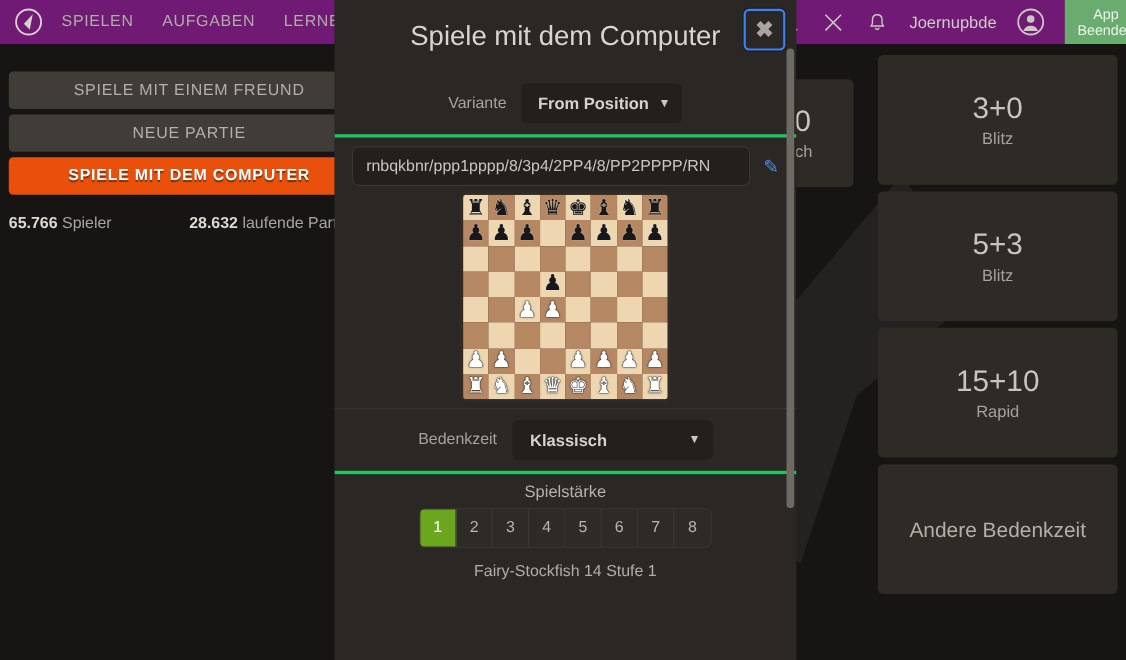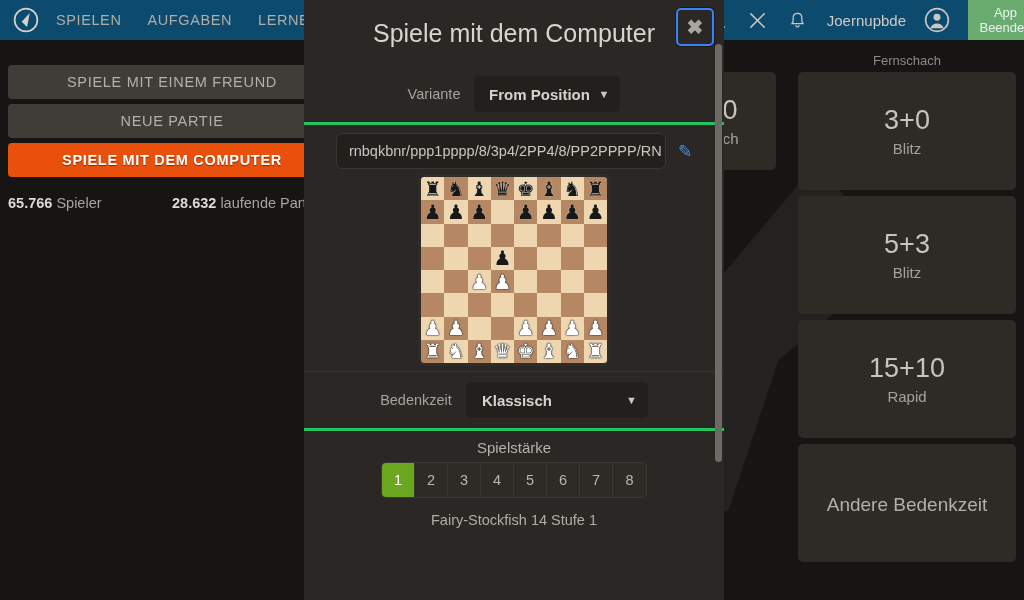--- a/index.html
+++ b/index.html
@@ -8,21 +8,21 @@
     overflow: hidden;
     background: #161513;
     font-family: "Liberation Sans", sans-serif;
     color: #bababa;
   }
   #root { position: relative; width: 1024px; height: 600px; }
 
   
   .topnav {
     position: absolute; top: 0; left: 0; width: 1024px; height: 40px;
-    background: #0c4a6e;
+    background: #701a75;
     display: flex; align-items: center;
     z-index: 5;
   }
   .logo { width: 52px; height: 40px; display: flex; align-items: center; justify-content: center; }
   .nav-links { display: flex; align-items: center; gap: 26px; margin-left: 4px; }
   .nav-link {
     font-size: 14.5px; letter-spacing: .6px; color: #b0aca6;
     text-transform: uppercase; cursor: pointer; white-space: nowrap;
   }
   .nav-right {
@@ -109,21 +109,21 @@
   }
   .select-box .chev {
     position: absolute; right: 11px; top: 50%; transform: translateY(-50%);
     font-size: 11px; color: #cbc7c1;
   }
   .select-variant { width: 146px; justify-content: center; padding: 0 26px 0 10px; }
   .select-time { width: 182px; }
 
   .fen-row { display: flex; align-items: center; justify-content: center; gap: 12px; padding: 8px 0 6px; }
   .fen-input {
-    width: 330px; height: 36px; background: #221f1d; border-radius: 6px;
+    width: 362px; height: 36px; background: #221f1d; border-radius: 6px;
     border: 1px solid #3a3733;
     display: flex; align-items: center; padding: 0 12px;
     font-size: 14.5px; color: #c9c5bf; white-space: nowrap; overflow: hidden;
     cursor: text;
   }
   .pencil { color: #4a90e2; font-size: 17px; cursor: pointer; }
 
   .board-wrap { display: flex; justify-content: center; padding: 2px 0 8px; }
   .board {
     width: 186px; height: 186px; display: grid;
@@ -249,21 +249,20 @@
           <div class="pool-kind">Klassisch</div>
         </div>
         <div class="pool-card">
           <div class="pool-time">30+20</div>
           <div class="pool-kind">Klassisch</div>
         </div>
       </div>
     </div>
 
     <div class="right-col">
-      <div class="corr-head">Fernschach</div>
       <div class="pool-card">
         <div class="pool-time">3+0</div>
         <div class="pool-kind">Blitz</div>
       </div>
       <div class="pool-card">
         <div class="pool-time">5+3</div>
         <div class="pool-kind">Blitz</div>
       </div>
       <div class="pool-card">
         <div class="pool-time">15+10</div>

